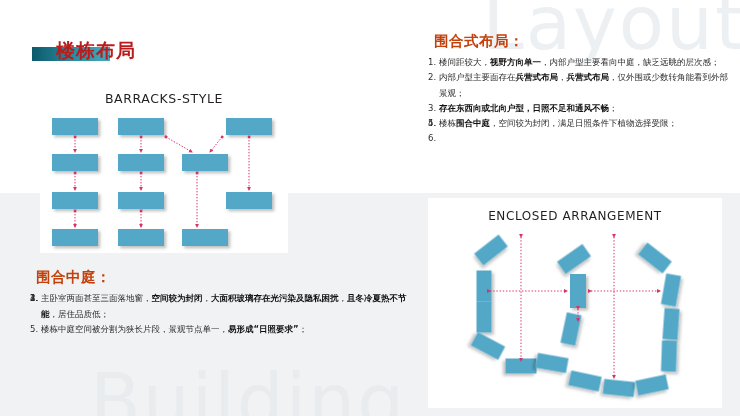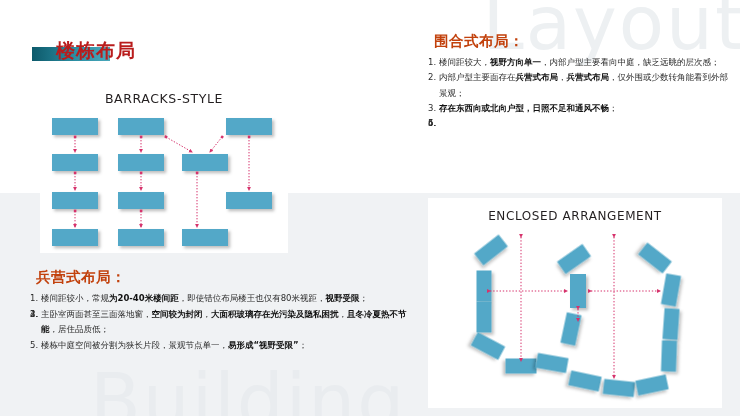--- a/index.html
+++ b/index.html
@@ -246,29 +246,29 @@
     </svg>
   </div>
 
   <div id="right-text">
     <div class="block-heading">围合式布局：</div>
     <ul class="list" id="right-list">
         <li><span class="num">1.</span><span>楼间距较大，<b>视野方向单一</b>，内部户型主要看向中庭，缺乏远眺的层次感；</span></li>
         <li><span class="num">2.</span><span>内部户型主要面存在<b>兵营式布局</b>，<b>兵营式布局</b>，仅外围或少数转角能看到外部景观；</span></li>
         <li><span class="num">3.</span><span><b>存在东西向或北向户型，日照不足和通风不畅</b>；</span></li>
         <li><span class="num">4.</span></li>
-        <li><span class="num">5.</span></li>
+        <li><span class="num">5.</span><span>楼栋<b>围合中庭</b>，空间较为封闭，满足日照条件下植物选择受限；</span></li>
         <li><span class="num">6.</span></li>
       </ul>
   </div>
 
   <div id="left-text">
-    <div class="block-heading">兵营式布局：</div>
+    <div class="block-heading">围合中庭：</div>
     <ul class="list" id="left-list">
-        <li><span class="num">1.</span><span>楼间距较小，常规<b>为20-40米楼间距</b>，即使错位布局楼王也仅有80米视距，<b>视野受限</b>；</span></li>
+        <li><span class="num">1.</span></li>
         <li><span class="num">2.</span></li>
         <li><span class="num">3.</span></li>
         <li><span class="num">4.</span><span>主卧室两面甚至三面落地窗，<b>空间较为封闭</b>，<b>大面积玻璃存在光污染及隐私困扰</b>，<b>且冬冷夏热不节能</b>，居住品质低；</span></li>
-        <li><span class="num">5.</span><span>楼栋中庭空间被分割为狭长片段，景观节点单一，<b>易形成“视野受限”</b>；</span></li>
+        <li><span class="num">5.</span><span>楼栋中庭空间被分割为狭长片段，景观节点单一，<b>易形成“日照要求”</b>；</span></li>
       </ul>
   </div>
 
 </div>
 
 </body></html>

